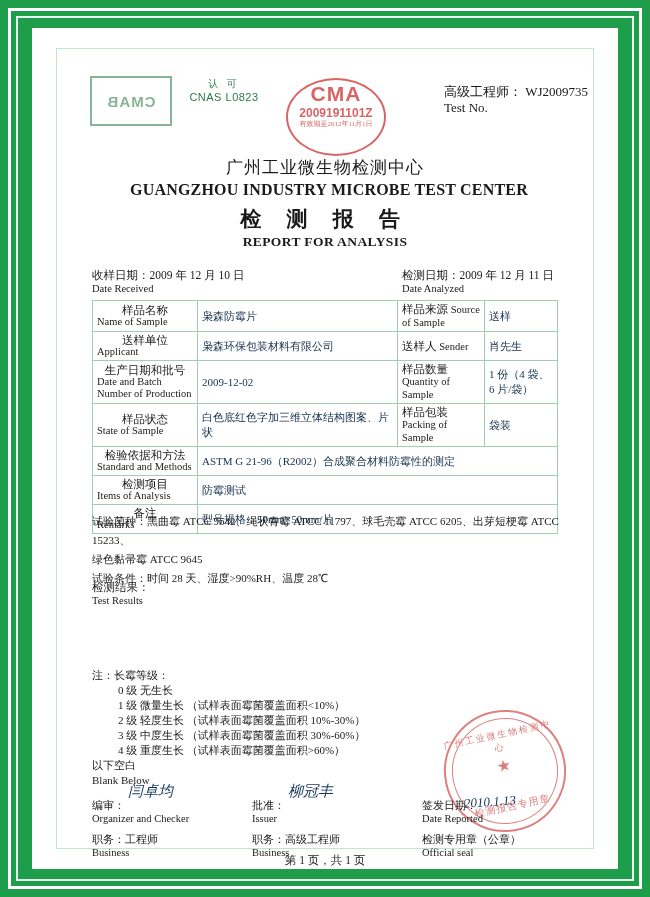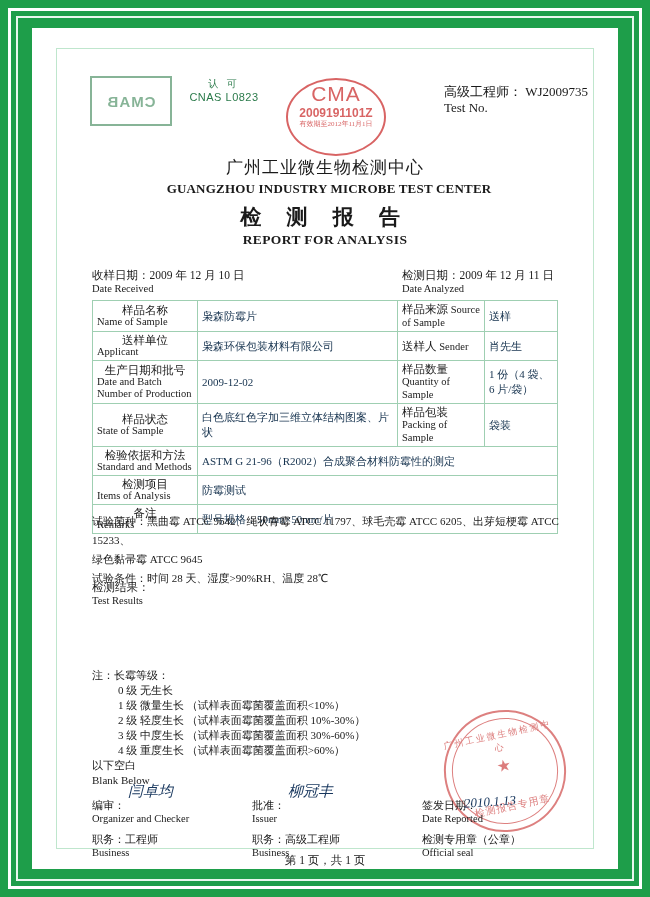--- a/index.html
+++ b/index.html
@@ -112,21 +112,21 @@
     border: 2px solid #d24a4a;
     border-radius: 50%;
     color: #d24a4a;
     opacity: .85;
   }
   .cma-big {
     position: absolute;
     top: 2px; left: 0; right: 0;
     text-align: center;
     font-family: "Liberation Sans", sans-serif;
-    font-weight: normal;
+    font-weight: bold;
     font-size: 21px;
     letter-spacing: 1px;
   }
   .cma-num {
     position: absolute;
     top: 26px; left: 0; right: 0;
     text-align: center;
     font-family: "Liberation Sans", sans-serif;
     font-weight: bold;
     font-size: 12px;
@@ -160,21 +160,21 @@
     width: 538px;
     text-align: center;
   }
   .t-center-cn {
     font-size: 17px;
     letter-spacing: 1px;
   }
   .t-center-en {
     font-family: "Liberation Serif", serif;
     font-weight: bold;
-    font-size: 13px;
+    font-size: 16px;
     letter-spacing: .2px;
     margin-top: 2px;
     padding-left: 8px;
   }
   .t-rep-cn {
     font-size: 21px;
     letter-spacing: 10px;
     margin-top: 6px;
     font-weight: bold;
   }

